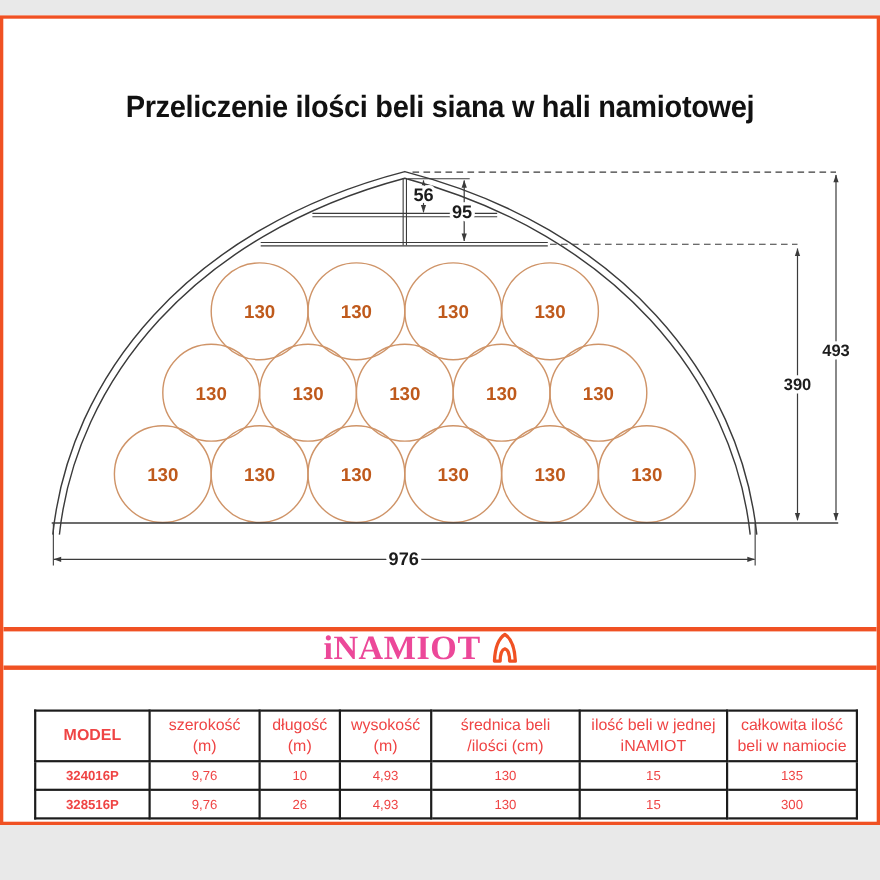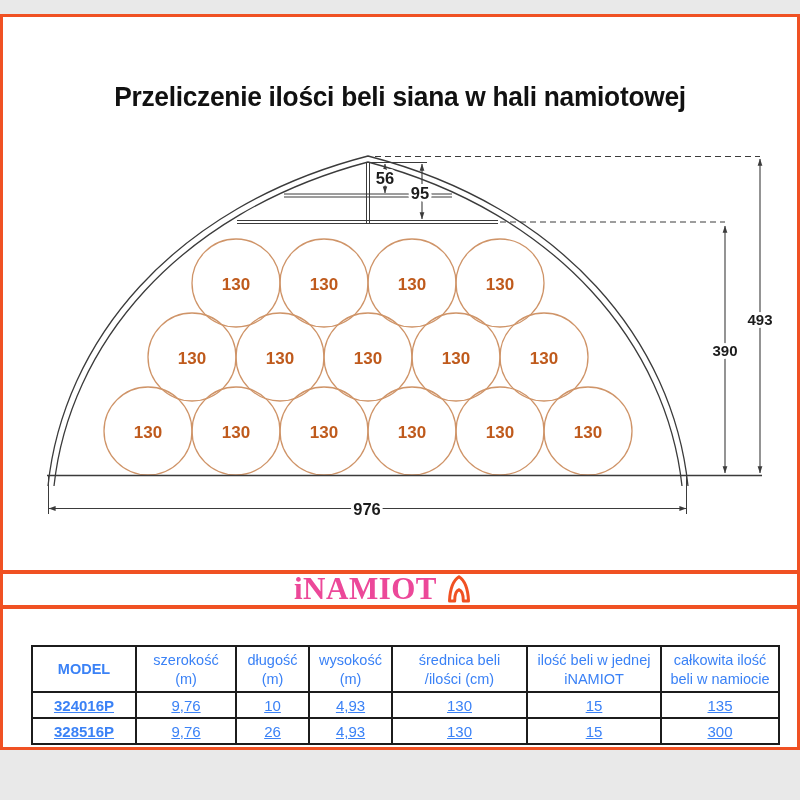--- a/index.html
+++ b/index.html
@@ -40,29 +40,29 @@
     transform:translateX(-15px);
   }
   .logo-text{
     font-family:"Liberation Serif",serif;font-weight:bold;font-size:31px;
     color:#ec4899;letter-spacing:.5px;line-height:1;
   }
   .logo-icon{display:block;}
   table.spec{
     position:absolute;left:28px;top:628px;width:747px;
     border-collapse:collapse;table-layout:fixed;
-    font-family:"Liberation Sans",sans-serif;color:#3b82f6;
+    font-family:"Liberation Sans",sans-serif;color:#ef4444;
   }
   table.spec th,table.spec td{
     border:2px solid #1c1c1c;text-align:center;vertical-align:middle;
     padding:0;overflow:hidden;
   }
   table.spec th{font-weight:normal;font-size:14.5px;height:44px;}
   table.spec th .h2{margin-top:3px;}
-  table.spec td{font-size:15px;height:24px;text-decoration:underline;}
+  table.spec td{font-size:12px;height:24px;}
   table.spec th:first-child,table.spec td:first-child{font-weight:bold;}
 </style>
 </head>
 <body>
 
 <div class="page">
 
   <div class="title">Przeliczenie ilości beli siana w hali namiotowej</div>
 
   <svg class="diagram" viewBox="0 0 800 800">

